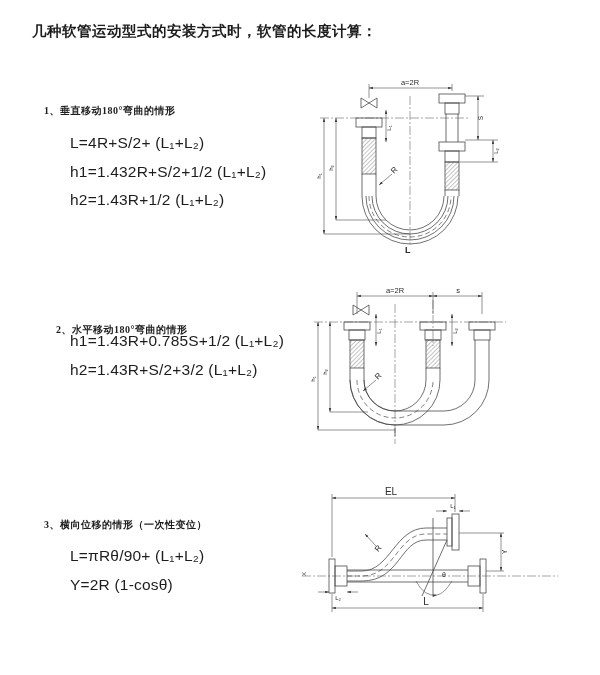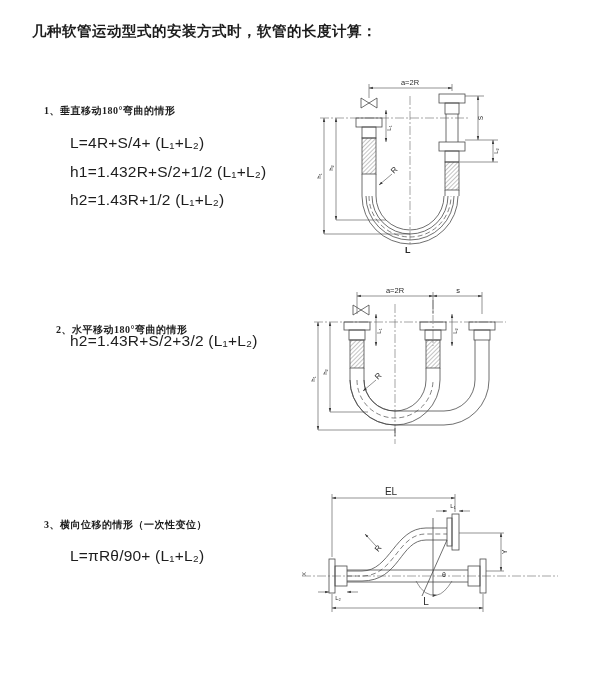--- a/index.html
+++ b/index.html
@@ -18,21 +18,21 @@
 </style>
 </head>
 <body>
 
 <div id="page">
 
   <div class="abs doc-title" style="left:32px;top:22px;">几种软管运动型式的安装方式时，软管的长度计算：</div>
 
   <div class="abs sec-heading" style="left:44px;top:104px;">1、垂直移动180°弯曲的情形</div>
   <div class="abs" style="left:70px;top:133px;">
-    <div class="formula">L=4R+S/4+ (L₁+L₂)</div>
+    <div class="formula">L=4R+S/2+ (L₁+L₂)</div>
     <div class="formula">h1=1.432R+S/2+1/2 (L₁+L₂)</div>
     <div class="formula">h2=1.43R+1/2 (L₁+L₂)</div>
   </div>
 
   <div class="abs" style="left:310px;top:72px;">
     <svg width="265" height="185" viewBox="0 0 265 185">
       <defs>
         <pattern id="p1" width="3" height="3" patternUnits="userSpaceOnUse" patternTransform="rotate(45)">
           <line x1="0" y1="0" x2="0" y2="3" stroke="#555" stroke-width="0.7"></line>
         </pattern>
@@ -102,20 +102,21 @@
 
       <line class="dim" x1="82" y1="102" x2="69" y2="113" marker-end="url(#a1)"></line>
       <text x="86" y="100" font-size="8" text-anchor="middle" transform="rotate(-45 86,100)">R</text>
 
       <text x="95" y="181" font-size="9" font-weight="bold">L</text>
     </svg>
   </div>
 
   <div class="abs sec-heading" style="left:56px;top:303px;margin-top:20px;">2、水平移动180°弯曲的情形</div>
   <div class="abs" style="left:70px;top:331px;">
+    <div class="formula">h1=1.43R+0.785S+1/2 (L₁+L₂)</div>
     <div class="formula">h2=1.43R+S/2+3/2 (L₁+L₂)</div>
   </div>
 
   <div class="abs" style="left:306px;top:284px;">
     <svg width="285" height="170" viewBox="0 0 285 170">
       <defs>
         <pattern id="p2" width="3" height="3" patternUnits="userSpaceOnUse" patternTransform="rotate(45)">
           <line x1="0" y1="0" x2="0" y2="3" stroke="#555" stroke-width="0.7"></line>
         </pattern>
         <marker id="a2" markerWidth="7" markerHeight="5" refX="6.5" refY="2" orient="auto-start-reverse">
@@ -184,20 +185,21 @@
       <line class="dim" x1="70" y1="96" x2="57" y2="107" marker-end="url(#a2)"></line>
       <text x="74" y="94" font-size="8" text-anchor="middle" transform="rotate(-45 74,94)">R</text>
 
       <line class="thin" x1="89" y1="144" x2="89" y2="152"></line>
     </svg>
   </div>
 
   <div class="abs sec-heading" style="left:44px;top:518px;">3、横向位移的情形（一次性变位）</div>
   <div class="abs" style="left:70px;top:546px;">
     <div class="formula">L=πRθ/90+ (L₁+L₂)</div>
+    <div class="formula">Y=2R (1-cosθ)</div>
   </div>
 
   <div class="abs" style="left:296px;top:484px;">
     <svg width="300" height="150" viewBox="0 0 300 150">
       <defs>
         <marker id="a3" markerWidth="7" markerHeight="5" refX="6.5" refY="2" orient="auto-start-reverse">
           <path d="M0,0 L6.5,2 L0,4 Z" fill="#3a3a3a"></path>
         </marker>
       </defs>
 

